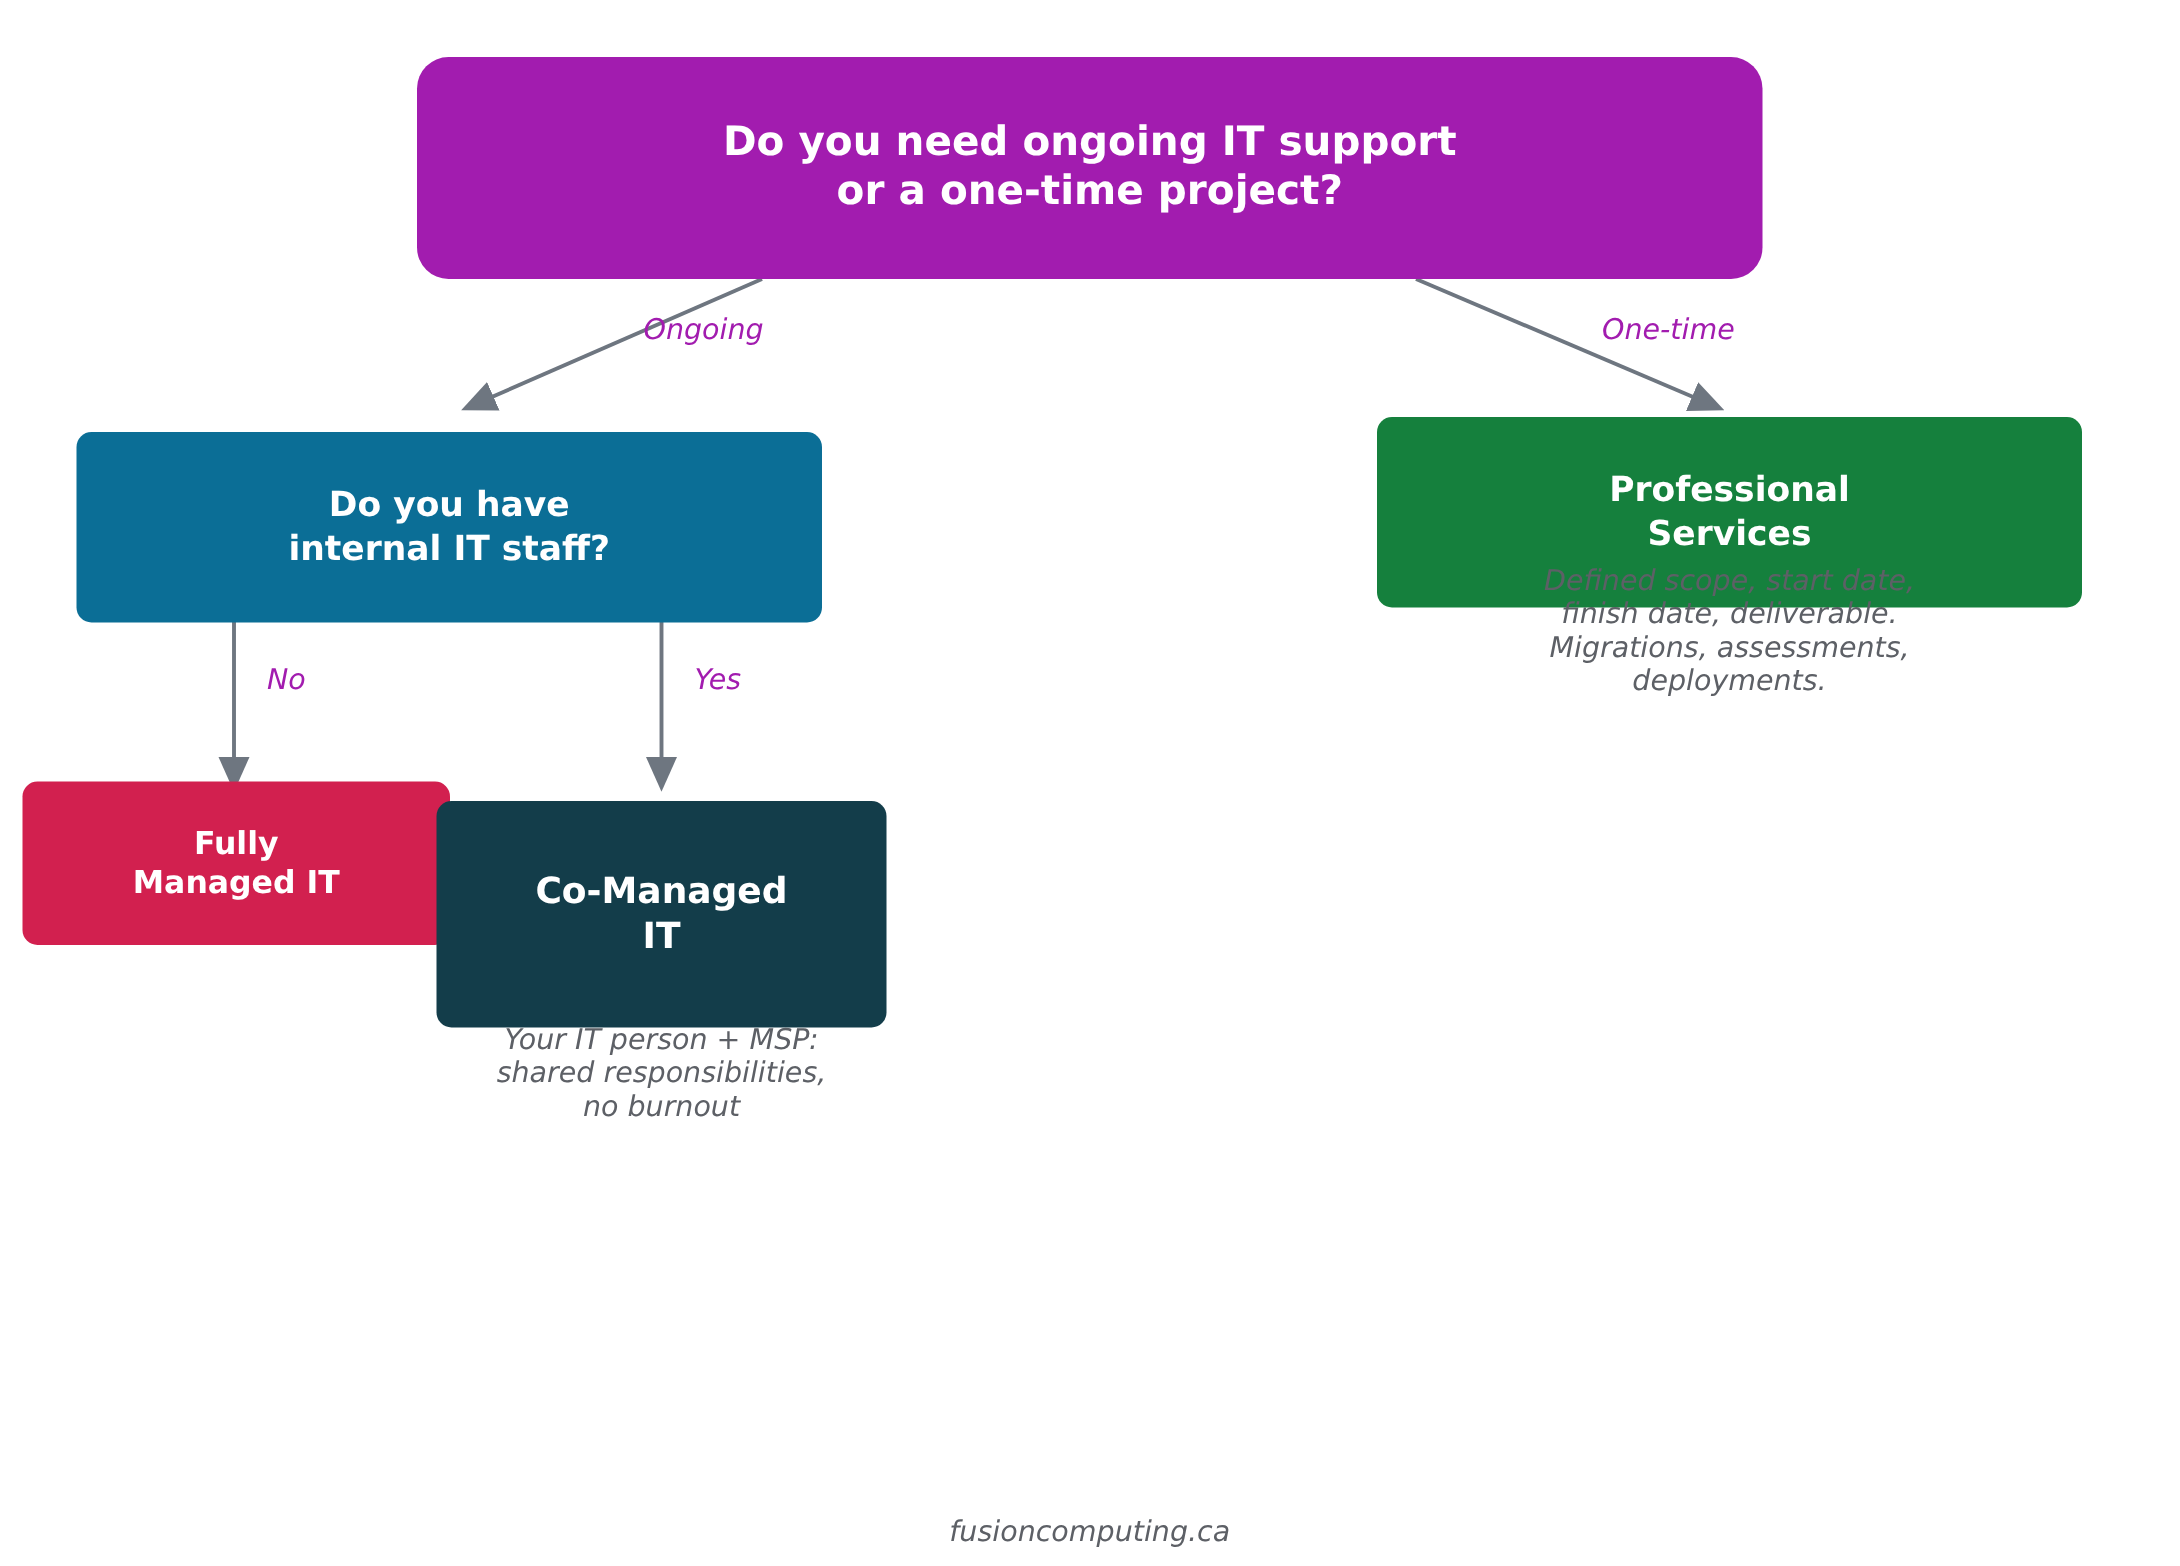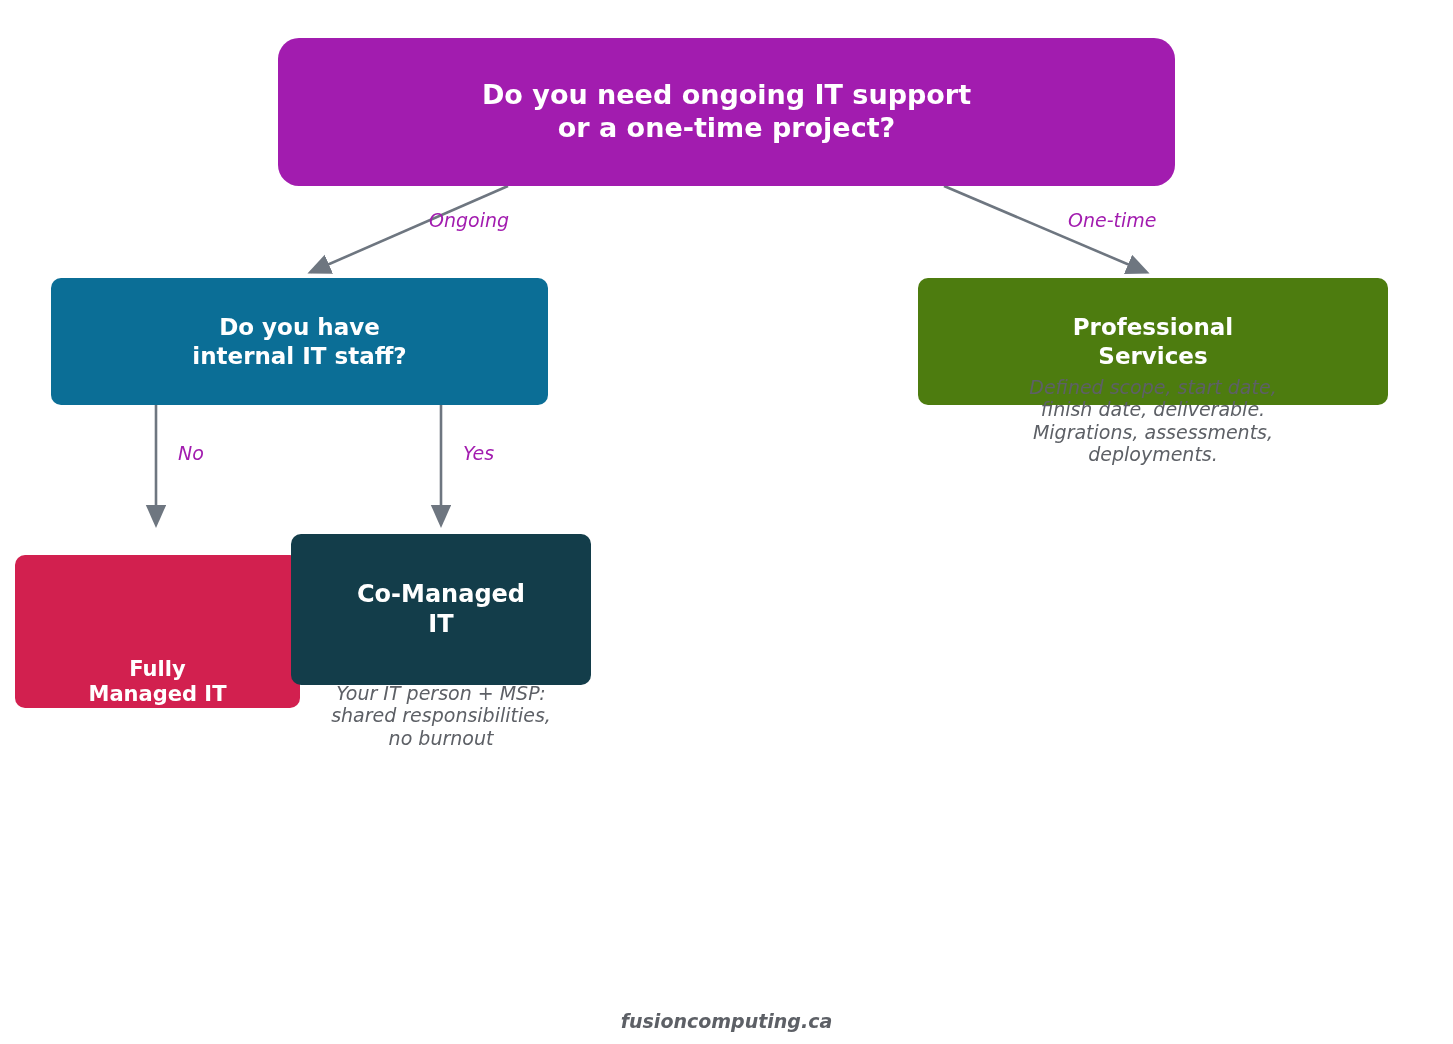--- a/index.html
+++ b/index.html
@@ -66,35 +66,35 @@
   svg.arrows {
     position: absolute;
     left: 0; top: 0;
     width: 1453px;
     height: 1044px;
     z-index: 1;
   }
 
   
   #node-root      { left: 278px; top: 38px;  width: 897px; height: 148px; font-size: 27px; }
-  #node-staff     { left: 51px;  top: 278px; width: 497px; height: 127px; font-size: 23px; }
+  #node-staff     { left: 51px;  top: 288px; width: 497px; height: 127px; font-size: 23px; }
   #node-prof      { left: 918px; top: 278px; width: 470px; height: 127px; font-size: 23px; }
-  #node-fully     { left: 15px;  top: 555px; width: 285px; height: 153px; font-size: 21px; align-items: flex-end; }
+  #node-fully     { left: 15px;  top: 521px; width: 285px; height: 109px; font-size: 21px; }
   #node-comanaged { left: 291px; top: 534px; width: 300px; height: 151px; font-size: 24px; }
 
   #desc-prof      { left: 963px; top: 376px; width: 380px; }
   #desc-fully     { left: 10px;  top: 666px; width: 295px; }
   #desc-comanaged { left: 296px; top: 666px; width: 290px; margin-top: 16px; }
 
   #label-ongoing  { left: 429px;  top: 209px; }
   #label-onetime  { left: 1068px; top: 209px; }
   #label-no       { left: 178px;  top: 442px; }
   #label-yes      { left: 463px;  top: 442px; }
 
-  #footer-text    { top: 1010px; font-weight: bold; }
+  #footer-text    { top: 1010px; }
 </style>
 </head>
 <body>
 
 <div id="canvas">
 
   <svg class="arrows" viewBox="0 0 1453 1044">
     <defs>
       <marker id="arrowhead" markerWidth="9" markerHeight="9" refX="7.5" refY="4" orient="auto">
         <path d="M0,0 L9,4 L0,8 z" fill="#6e7680"></path>
@@ -113,21 +113,21 @@
   <div class="node" id="node-root" style="background:#a21caf;border-radius:21px;">
     <span class="title">Do you need ongoing IT support
 or a one-time project?</span>
   </div>
 
   <div class="node" id="node-staff" style="background:#0b6e96;">
     <span class="title">Do you have
 internal IT staff?</span>
   </div>
 
-  <div class="node" id="node-prof" style="background:#4d7c0f;">
+  <div class="node" id="node-prof" style="background:#15803d;">
     <span class="title">Professional
 Services</span>
   </div>
 
   <div class="node" id="node-fully" style="background:#d2204f;">
     <span class="title">Fully
 Managed IT</span>
   </div>
 
   <div class="node" id="node-comanaged" style="background:#133d4a;">

